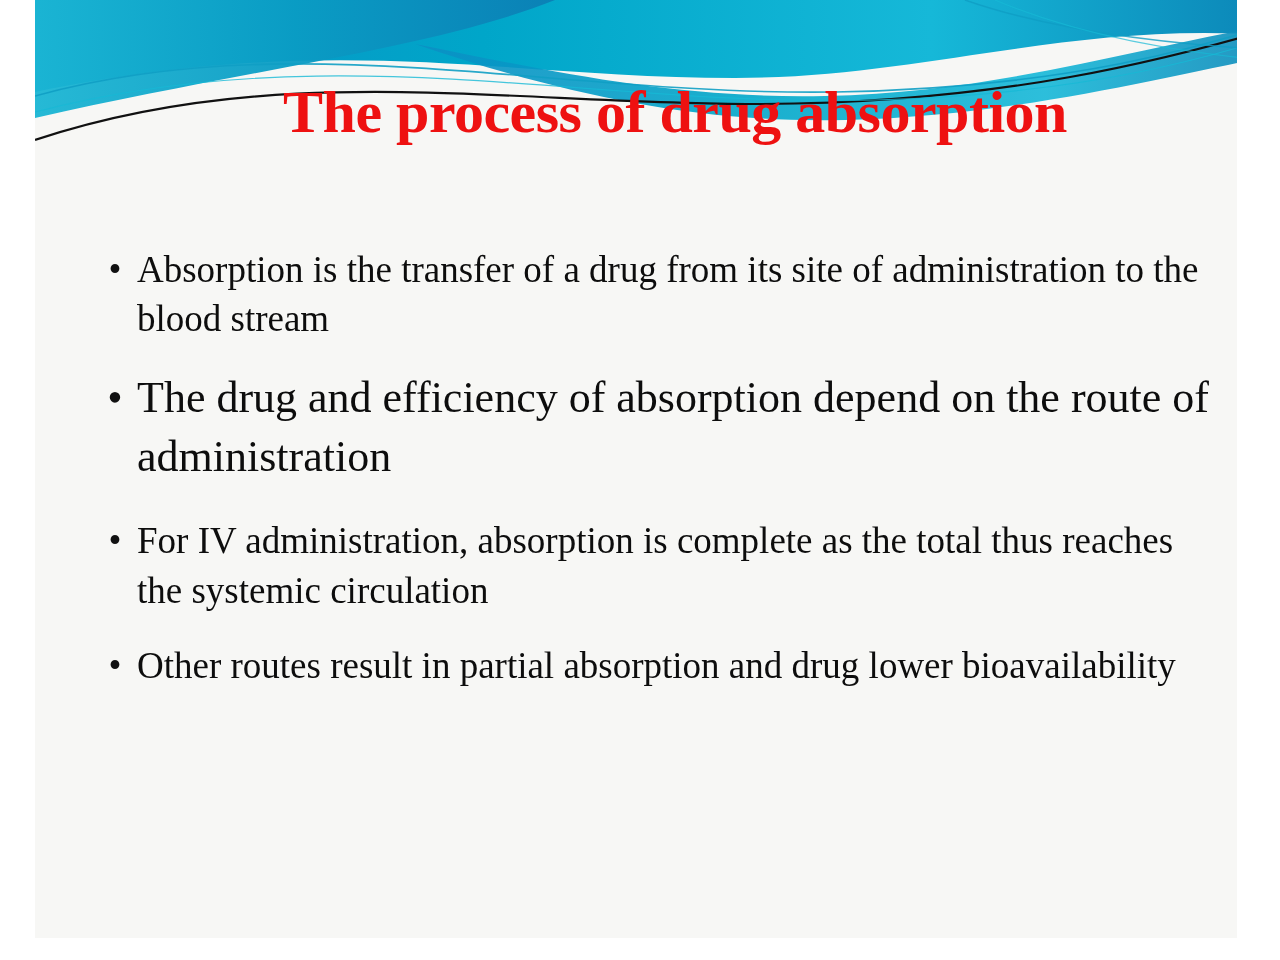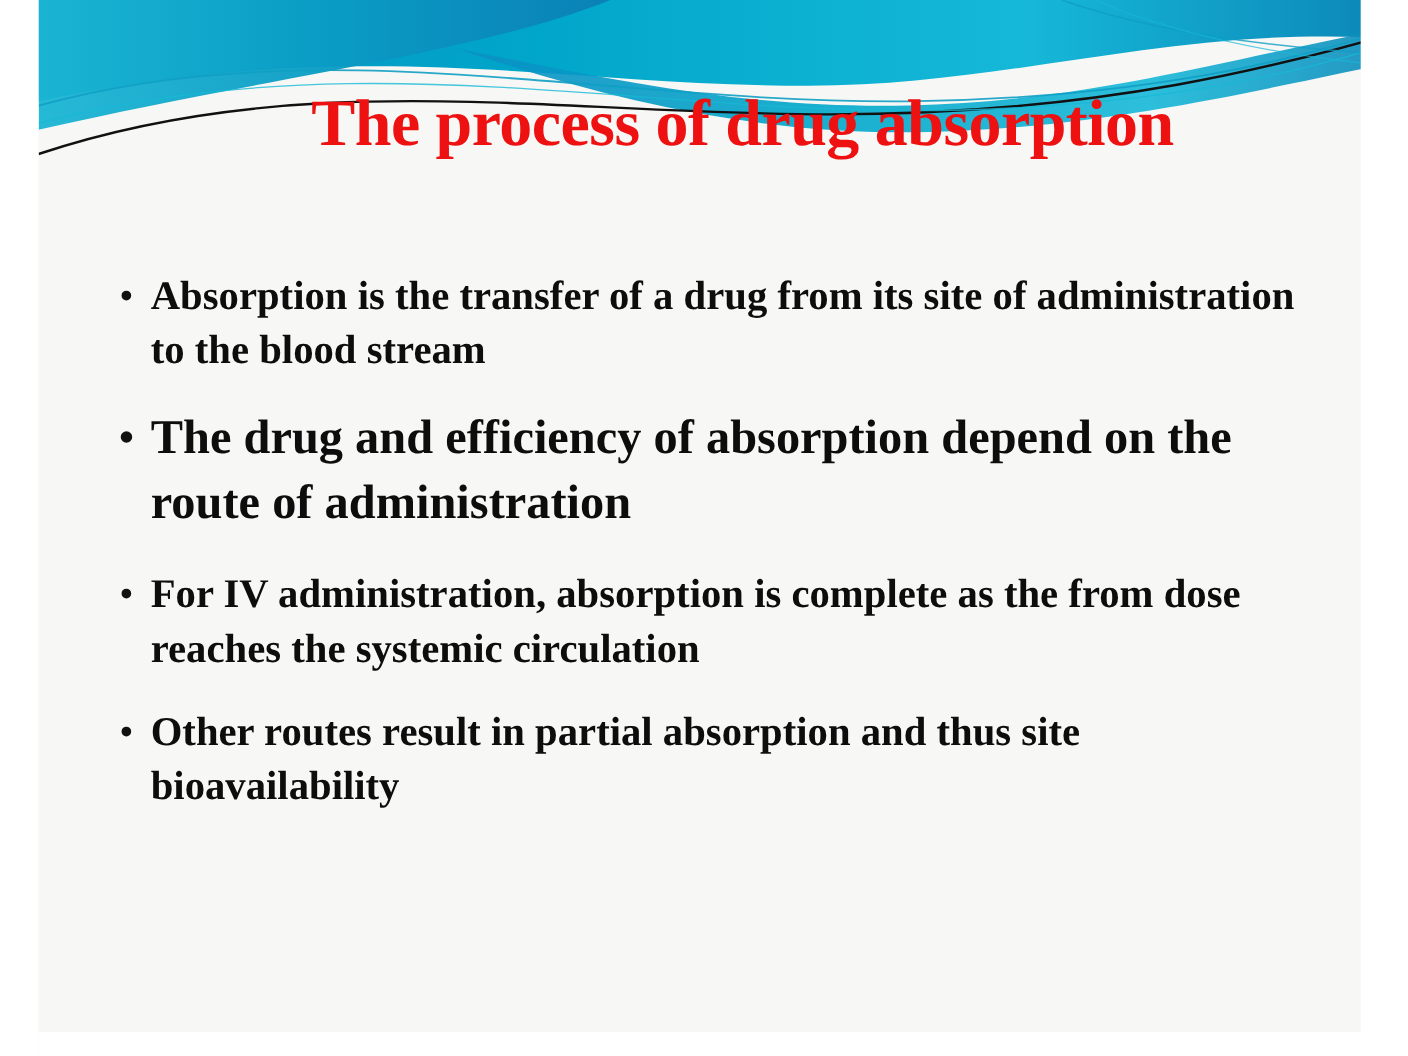--- a/index.html
+++ b/index.html
@@ -72,21 +72,21 @@
   .bullet-dot {
     flex: 0 0 auto;
     width: 44px;
     text-align: center;
     color: #111111;
     line-height: 1.33;
   }
   .bullet-text {
     flex: 1 1 auto;
     color: #0d0d0d;
-    font-weight: bold;
+    font-weight: normal;
     line-height: 1.33;
   }
   .sz-normal .bullet-text, .sz-normal .bullet-dot { font-size: 37px; }
   .sz-large  .bullet-text, .sz-large  .bullet-dot { font-size: 44px; }
   .sz-large { margin-bottom: 30px; }
 </style>
 </head>
 <body>
 
 <div class="slide">
@@ -132,22 +132,22 @@
       <span class="bullet-text">Absorption is the transfer of a drug from its site of administration to the blood stream</span>
     </div>
 
     <div class="bullet-row sz-large">
       <span class="bullet-dot">•</span>
       <span class="bullet-text">The drug and efficiency of absorption depend on the route of administration</span>
     </div>
 
     <div class="bullet-row sz-normal">
       <span class="bullet-dot">•</span>
-      <span class="bullet-text">For IV administration, absorption is complete as the from dose reaches the systemic circulation</span>
+      <span class="bullet-text">For IV administration, absorption is complete as the total thus reaches the systemic circulation</span>
     </div>
 
     <div class="bullet-row sz-normal">
       <span class="bullet-dot">•</span>
-      <span class="bullet-text">Other routes result in partial absorption and thus site bioavailability</span>
+      <span class="bullet-text">Other routes result in partial absorption and drug lower bioavailability</span>
     </div>
 
   </div>
 </div>
 
 </body></html>

